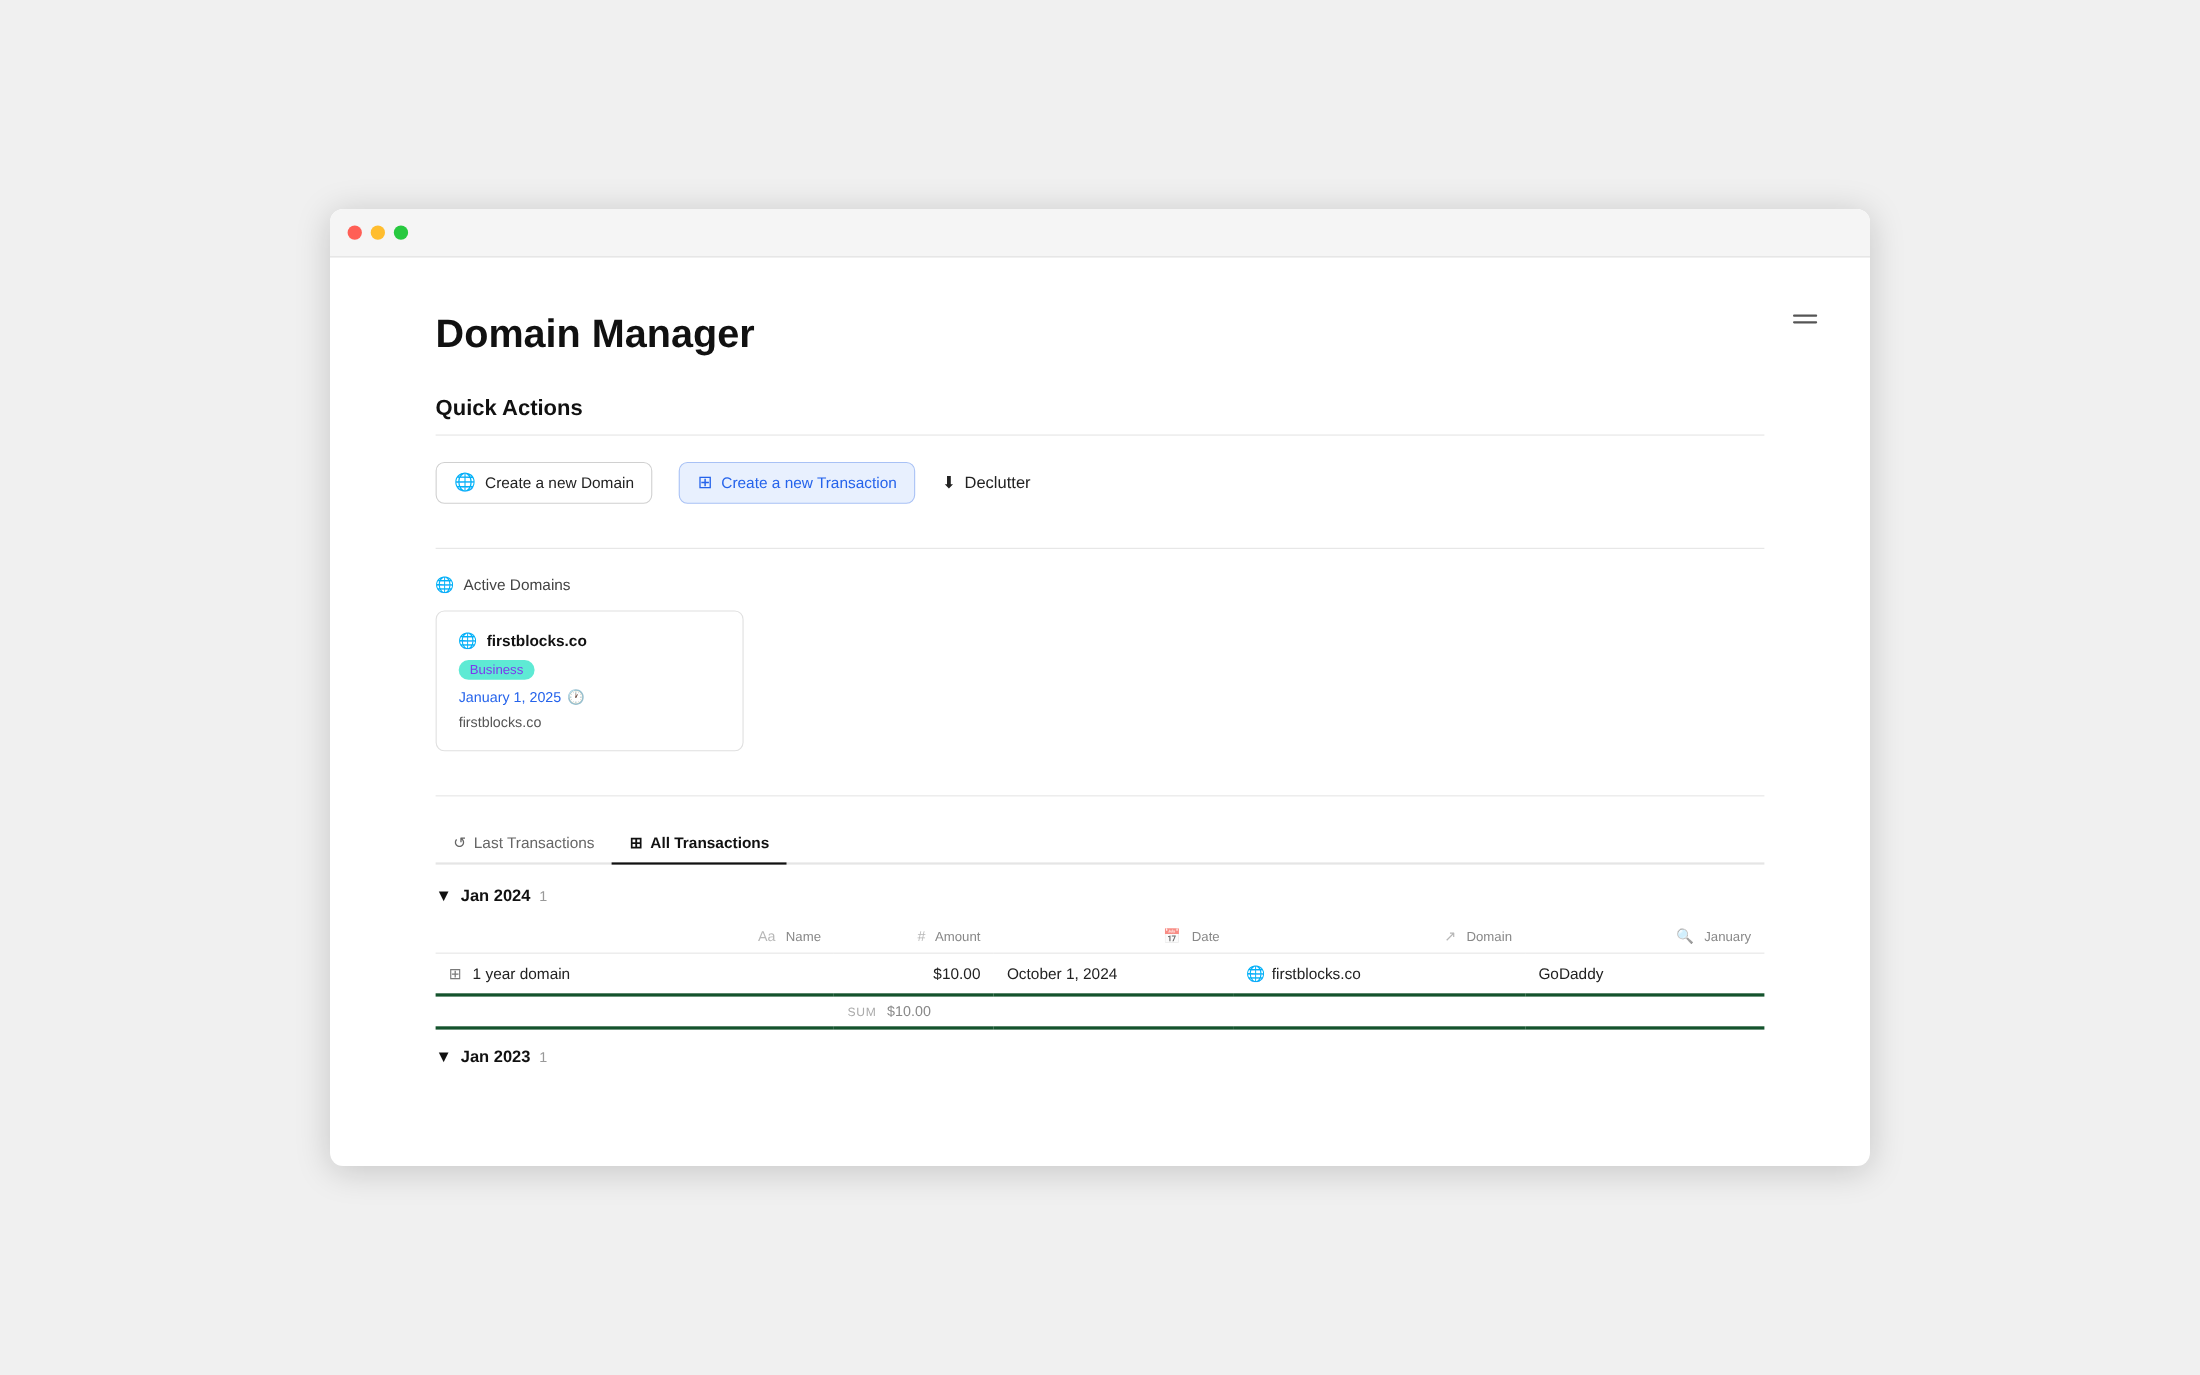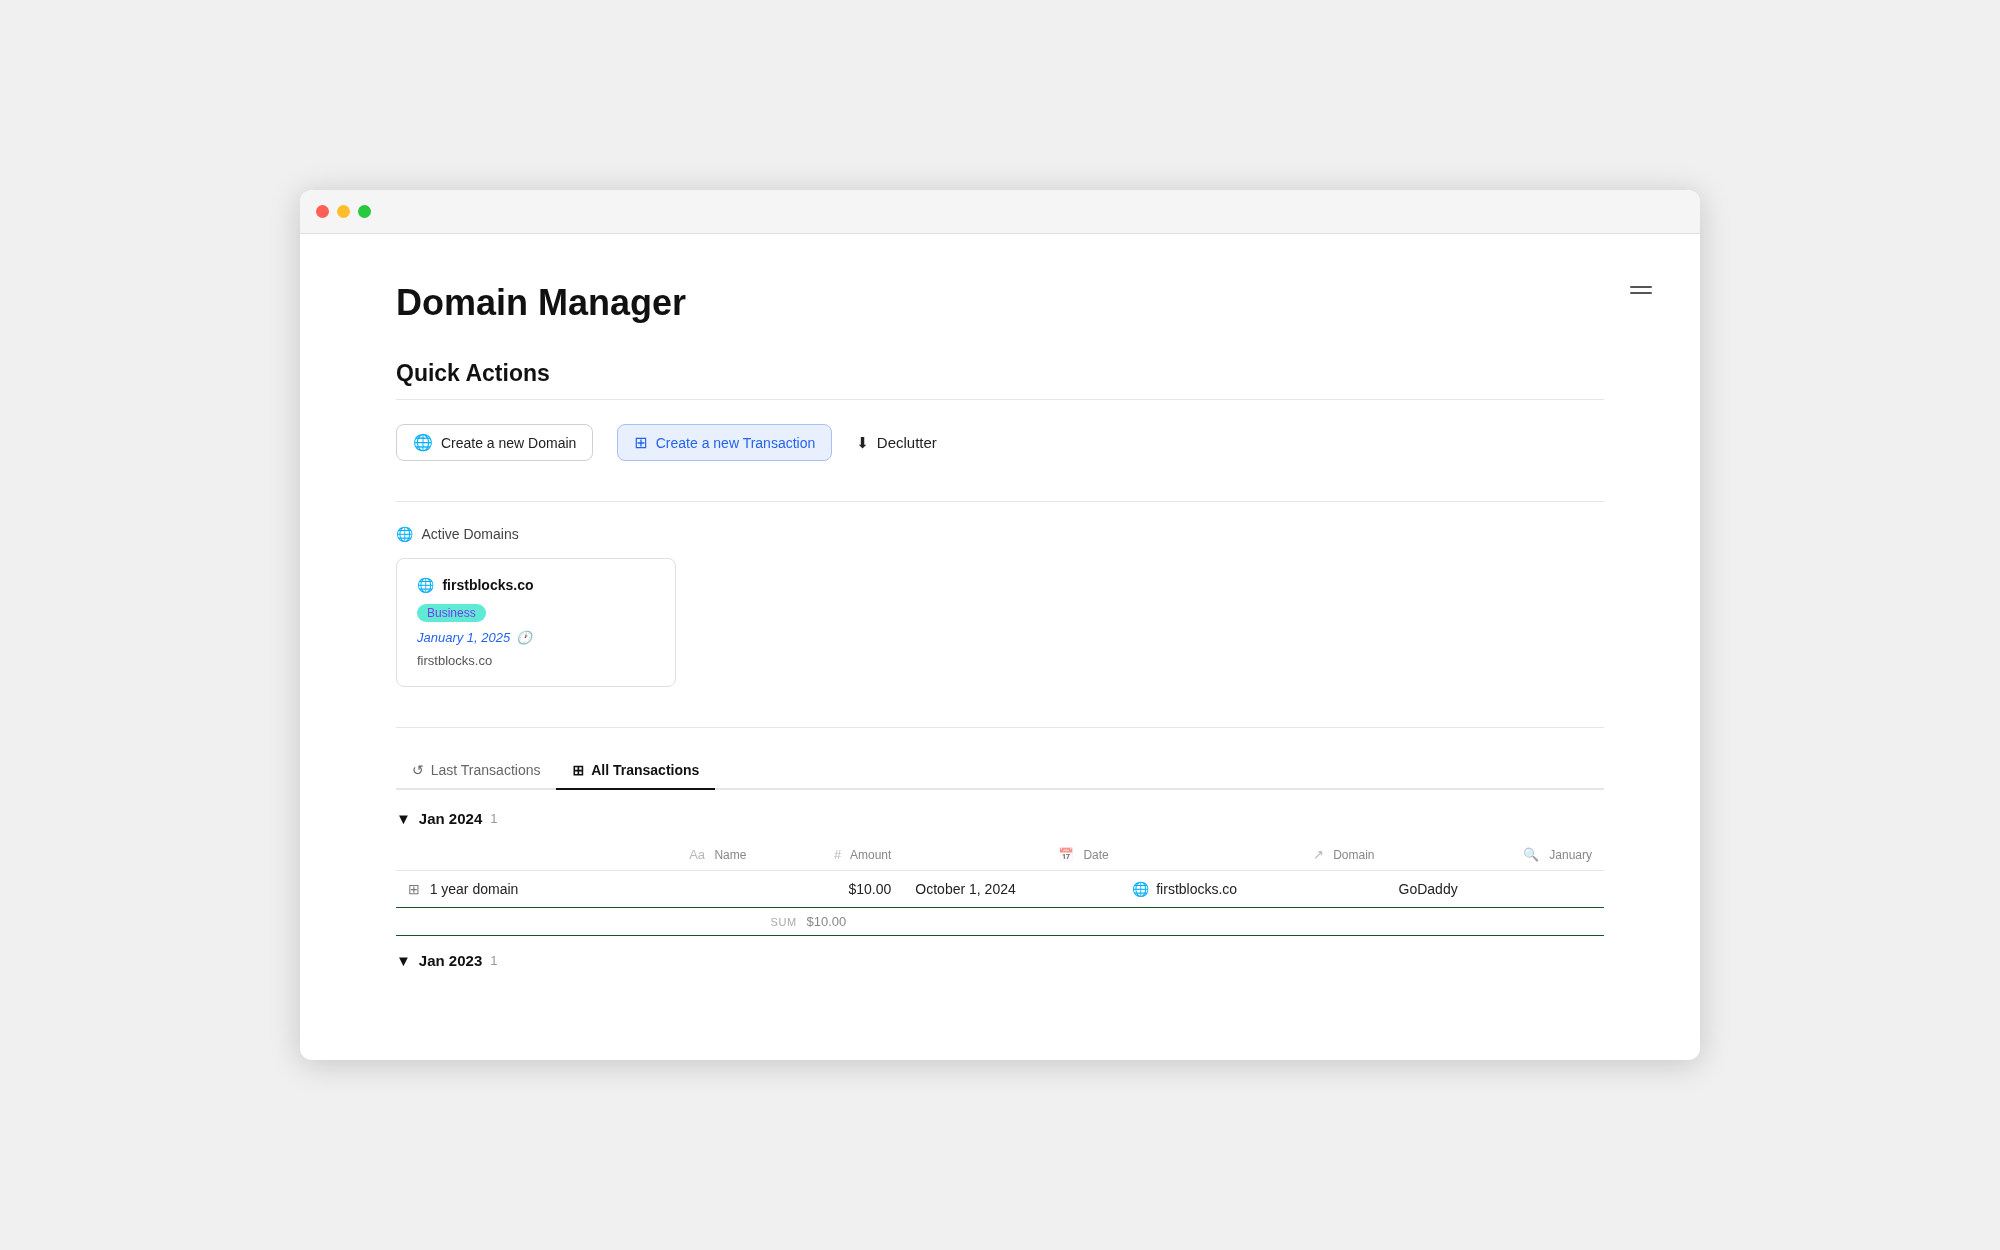--- a/index.html
+++ b/index.html
@@ -73,21 +73,21 @@
     }
 
     .page-title {
       font-size: 36px;
       font-weight: 700;
       color: #111;
       margin-bottom: 36px;
     }
 
     .section-title {
-      font-size: 23px;
+      font-size: 20px;
       font-weight: 700;
       color: #111;
       margin-bottom: 12px;
     }
 
     .divider {
       border: none;
       border-top: 1px solid #e5e5e5;
       margin-bottom: 24px;
     }
@@ -186,21 +186,20 @@
       text-align: right;
     }
 
     .domain-date {
       display: flex;
       align-items: center;
       gap: 6px;
       color: #2563eb;
       font-size: 13px;
       margin: 8px 0 8px 0;
-      font-style: italic;
     }
 
     .domain-url {
       font-size: 13px;
       color: #555;
     }
 
     
     .transactions-section {
       margin-bottom: 40px;
@@ -264,21 +263,21 @@
       color: #888;
       font-weight: 500;
       padding: 8px 12px;
       border-bottom: 1px solid #e5e5e5;
     }
 
     .table td {
       padding: 10px 12px;
       font-size: 14px;
       color: #222;
-      border-bottom: 1px solid #14532d;
+      border-bottom: 3px solid #14532d;
     }
 
     .table-col-name { width: 30%; }
     .table-col-amount { width: 12%; text-align: right; }
     .table-col-date { width: 18%; }
     .table-col-domain { width: 22%; }
     .table-col-service { width: 18%; }
 
     .col-icon {
       margin-right: 6px;

